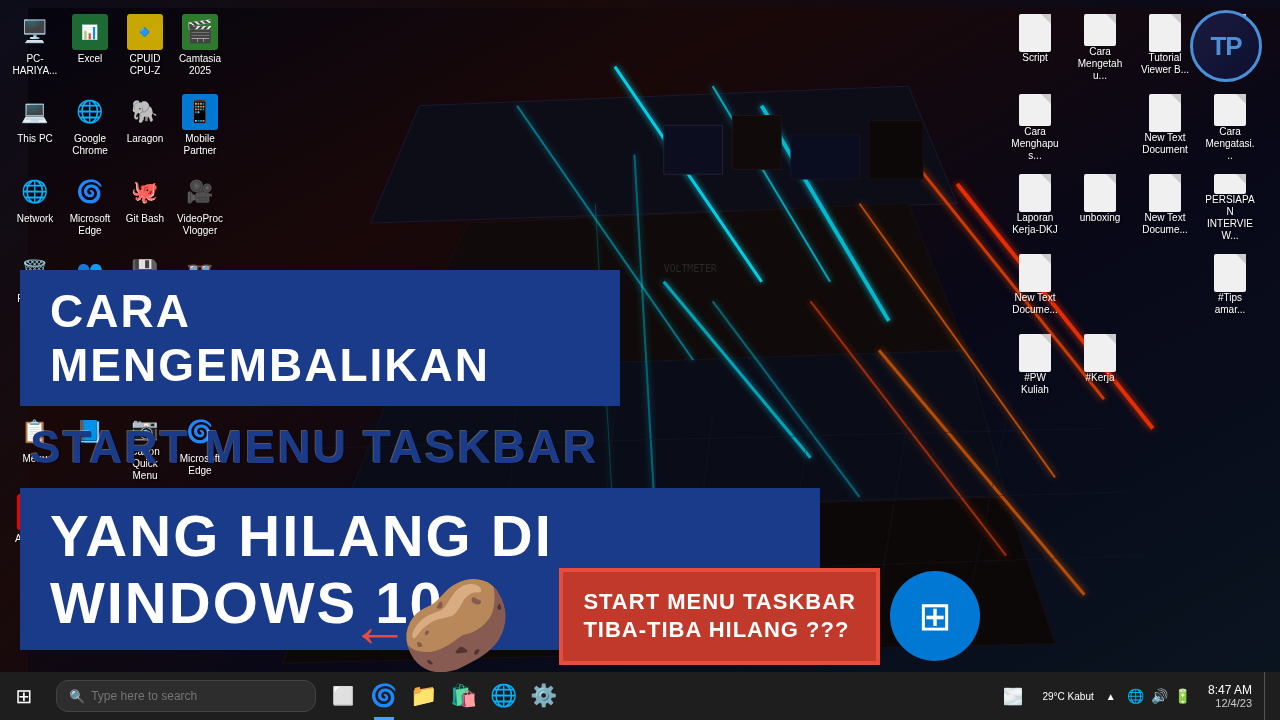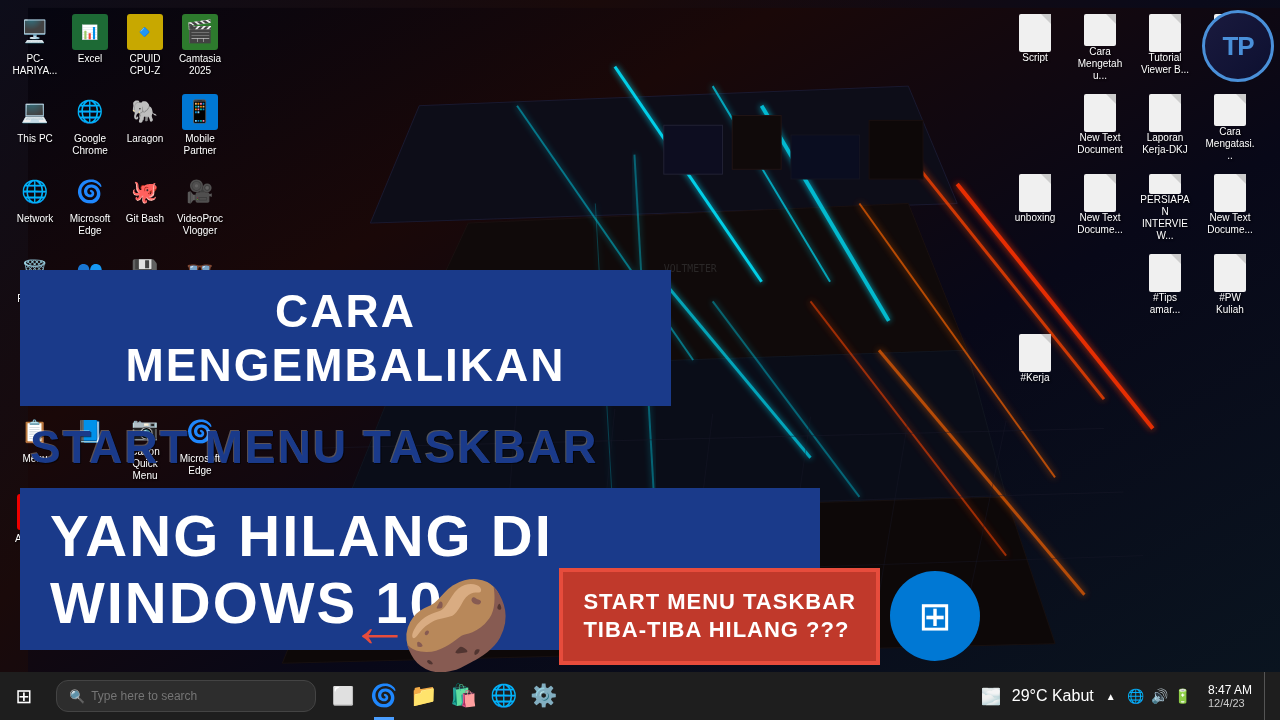--- a/index.html
+++ b/index.html
@@ -107,22 +107,21 @@
       z-index: 20;
       display: flex;
       flex-direction: column;
       gap: 0;
     }
 
     .banner-1 {
       background: #1a3a8a;
       padding: 14px 30px;
       margin-bottom: 6px;
-      width: 651px;
-      text-align: center;
+      width: 600px;
     }
     .banner-1 span {
       font-size: 46px;
       font-weight: 900;
       color: #fff;
       text-transform: uppercase;
       letter-spacing: 2px;
     }
 
     .banner-2 {
@@ -312,21 +311,21 @@
       font-size: 14px;
     }
 
     .tray-clock {
       text-align: right;
       padding: 0 8px;
       cursor: pointer;
       height: 48px;
       display: flex;
       flex-direction: column;
-      align-items: flex-start;
+      align-items: flex-end;
       justify-content: center;
     }
     .tray-time {
       font-size: 12px;
       color: #fff;
       font-weight: normal;
     }
     .tray-date {
       font-size: 11px;
       color: #ccc;
@@ -587,33 +586,37 @@
   </div>
   <div class="desktop-icon">
     <div class="file-icon-white"></div>
     <span class="icon-label">Tutorial Viewer B...</span>
   </div>
   <div class="desktop-icon">
     <div class="file-icon-white"></div>
     <span class="icon-label">Lanjutan Sipg...</span>
   </div>
 
+  <div class="desktop-icon">
+    <div class="file-icon-white"></div>
+    <span class="icon-label">Cara Menghapus...</span>
+  </div>
   <div style="width:65px;height:80px;"></div>
   <div class="desktop-icon">
     <div class="file-icon-white"></div>
     <span class="icon-label">New Text Document</span>
   </div>
   <div class="desktop-icon">
     <div class="file-icon-white"></div>
+    <span class="icon-label">Cara Mengatasi...</span>
+  </div>
+
+  <div class="desktop-icon">
+    <div class="file-icon-white"></div>
     <span class="icon-label">Laporan Kerja-DKJ</span>
-  </div>
-
-  <div class="desktop-icon">
-    <div class="file-icon-white"></div>
-    <span class="icon-label">Cara Mengatasi...</span>
   </div>
   <div class="desktop-icon">
     <div class="file-icon-white"></div>
     <span class="icon-label">unboxing</span>
   </div>
   <div class="desktop-icon">
     <div class="file-icon-white"></div>
     <span class="icon-label">New Text Docume...</span>
   </div>
 
@@ -635,21 +638,21 @@
   <div class="desktop-icon">
     <div class="file-icon-white"></div>
     <span class="icon-label">#PW Kuliah</span>
   </div>
   <div class="desktop-icon">
     <div class="file-icon-white"></div>
     <span class="icon-label">#Kerja</span>
   </div>
 </div>
 
-<div id="channel-logo" style="position:absolute;top:10px;right:6px;z-index:30;width:72px;height:72px;border-radius:50%;background:linear-gradient(135deg,#1a1a3e,#0d1030);border:3px solid #4a90d9;display:flex;align-items:center;justify-content:center;font-size:26px;font-weight:900;color:#4a90d9;font-family:Arial Black,sans-serif;letter-spacing:-1px;">
+<div id="channel-logo" style="position:absolute;top:10px;right:18px;z-index:30;width:72px;height:72px;border-radius:50%;background:linear-gradient(135deg,#1a1a3e,#0d1030);border:3px solid #4a90d9;display:flex;align-items:center;justify-content:center;font-size:26px;font-weight:900;color:#4a90d9;font-family:Arial Black,sans-serif;letter-spacing:-1px;">
   <span>TP</span>
 </div>
 
 <div id="overlay-banners">
   <div class="banner-1">
     <span>CARA MENGEMBALIKAN</span>
   </div>
   <div class="banner-2">
     <span>START MENU TASKBAR</span>
   </div>
@@ -703,21 +706,21 @@
   <div class="taskbar-app-icon">
     <span>⚙️</span>
   </div>
 
   <div class="taskbar-spacer"></div>
 
   <div class="taskbar-tray">
 
     <div class="tray-item">
       <span style="font-size:16px;">🌫️</span>
-      <span style="font-size:16px;margin-left:10px;color:#fff;">29°C Kabut</span>
+      <span style="font-size:10px;margin-left:19px;color:#fff;">29°C Kabut</span>
     </div>
 
     <div class="tray-item">
       <span style="font-size:10px;">▲</span>
     </div>
 
     <div class="tray-item">
       <div class="tray-icons">
         <span style="cursor:pointer;">🌐</span>
         <span style="cursor:pointer;">🔊</span>

